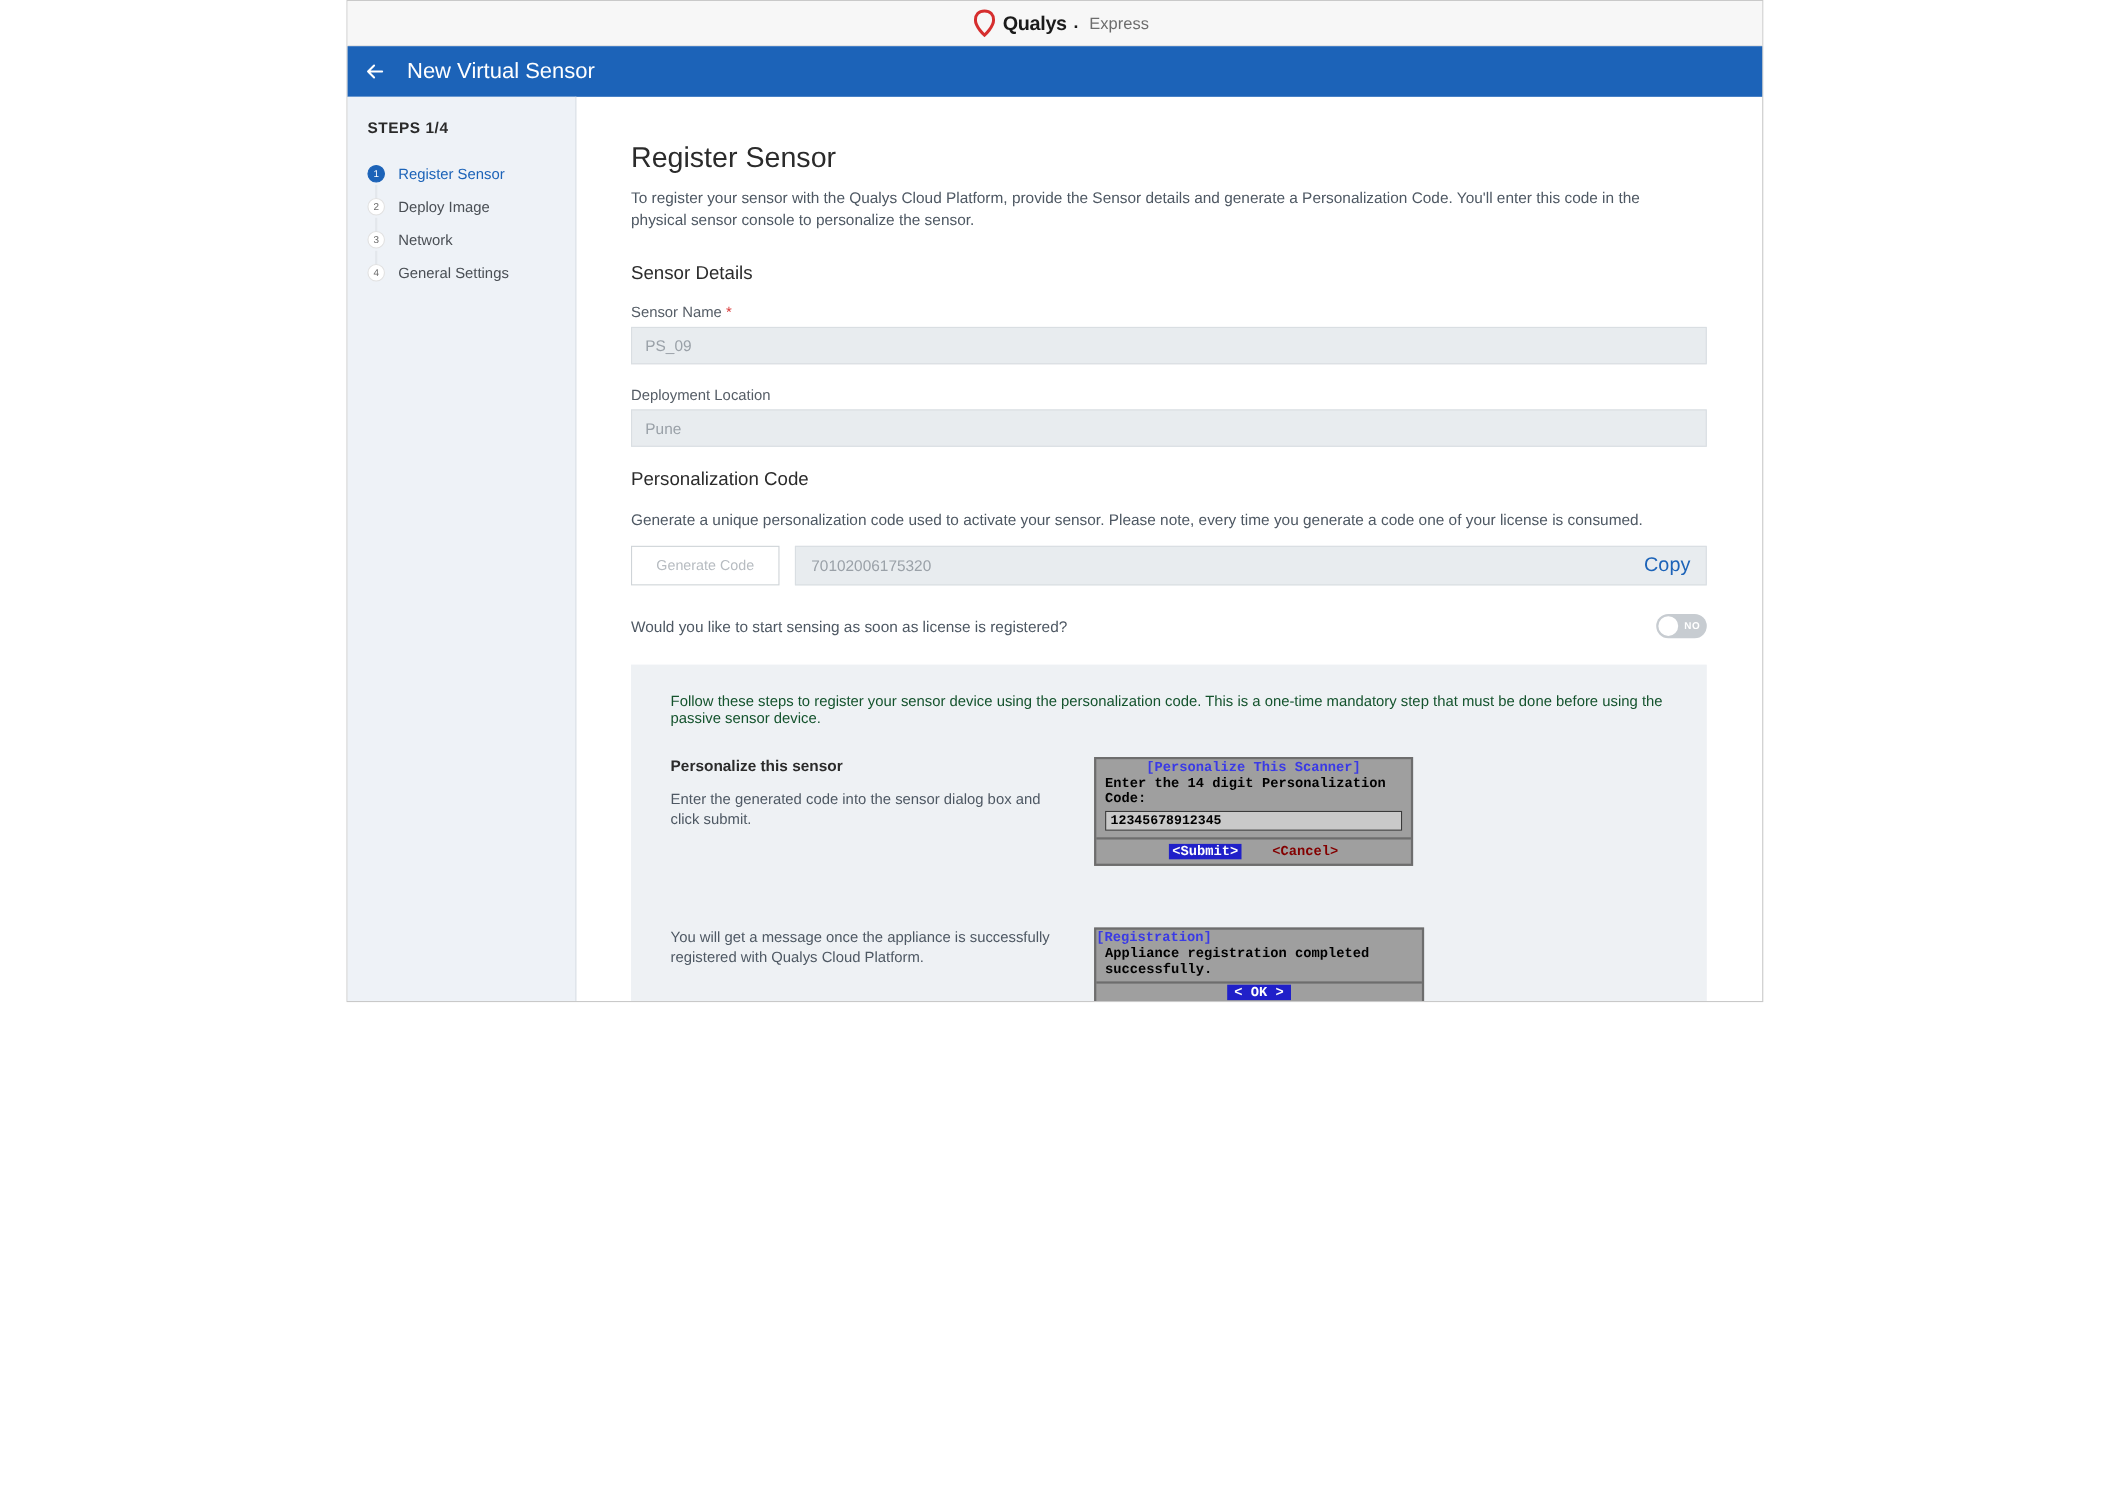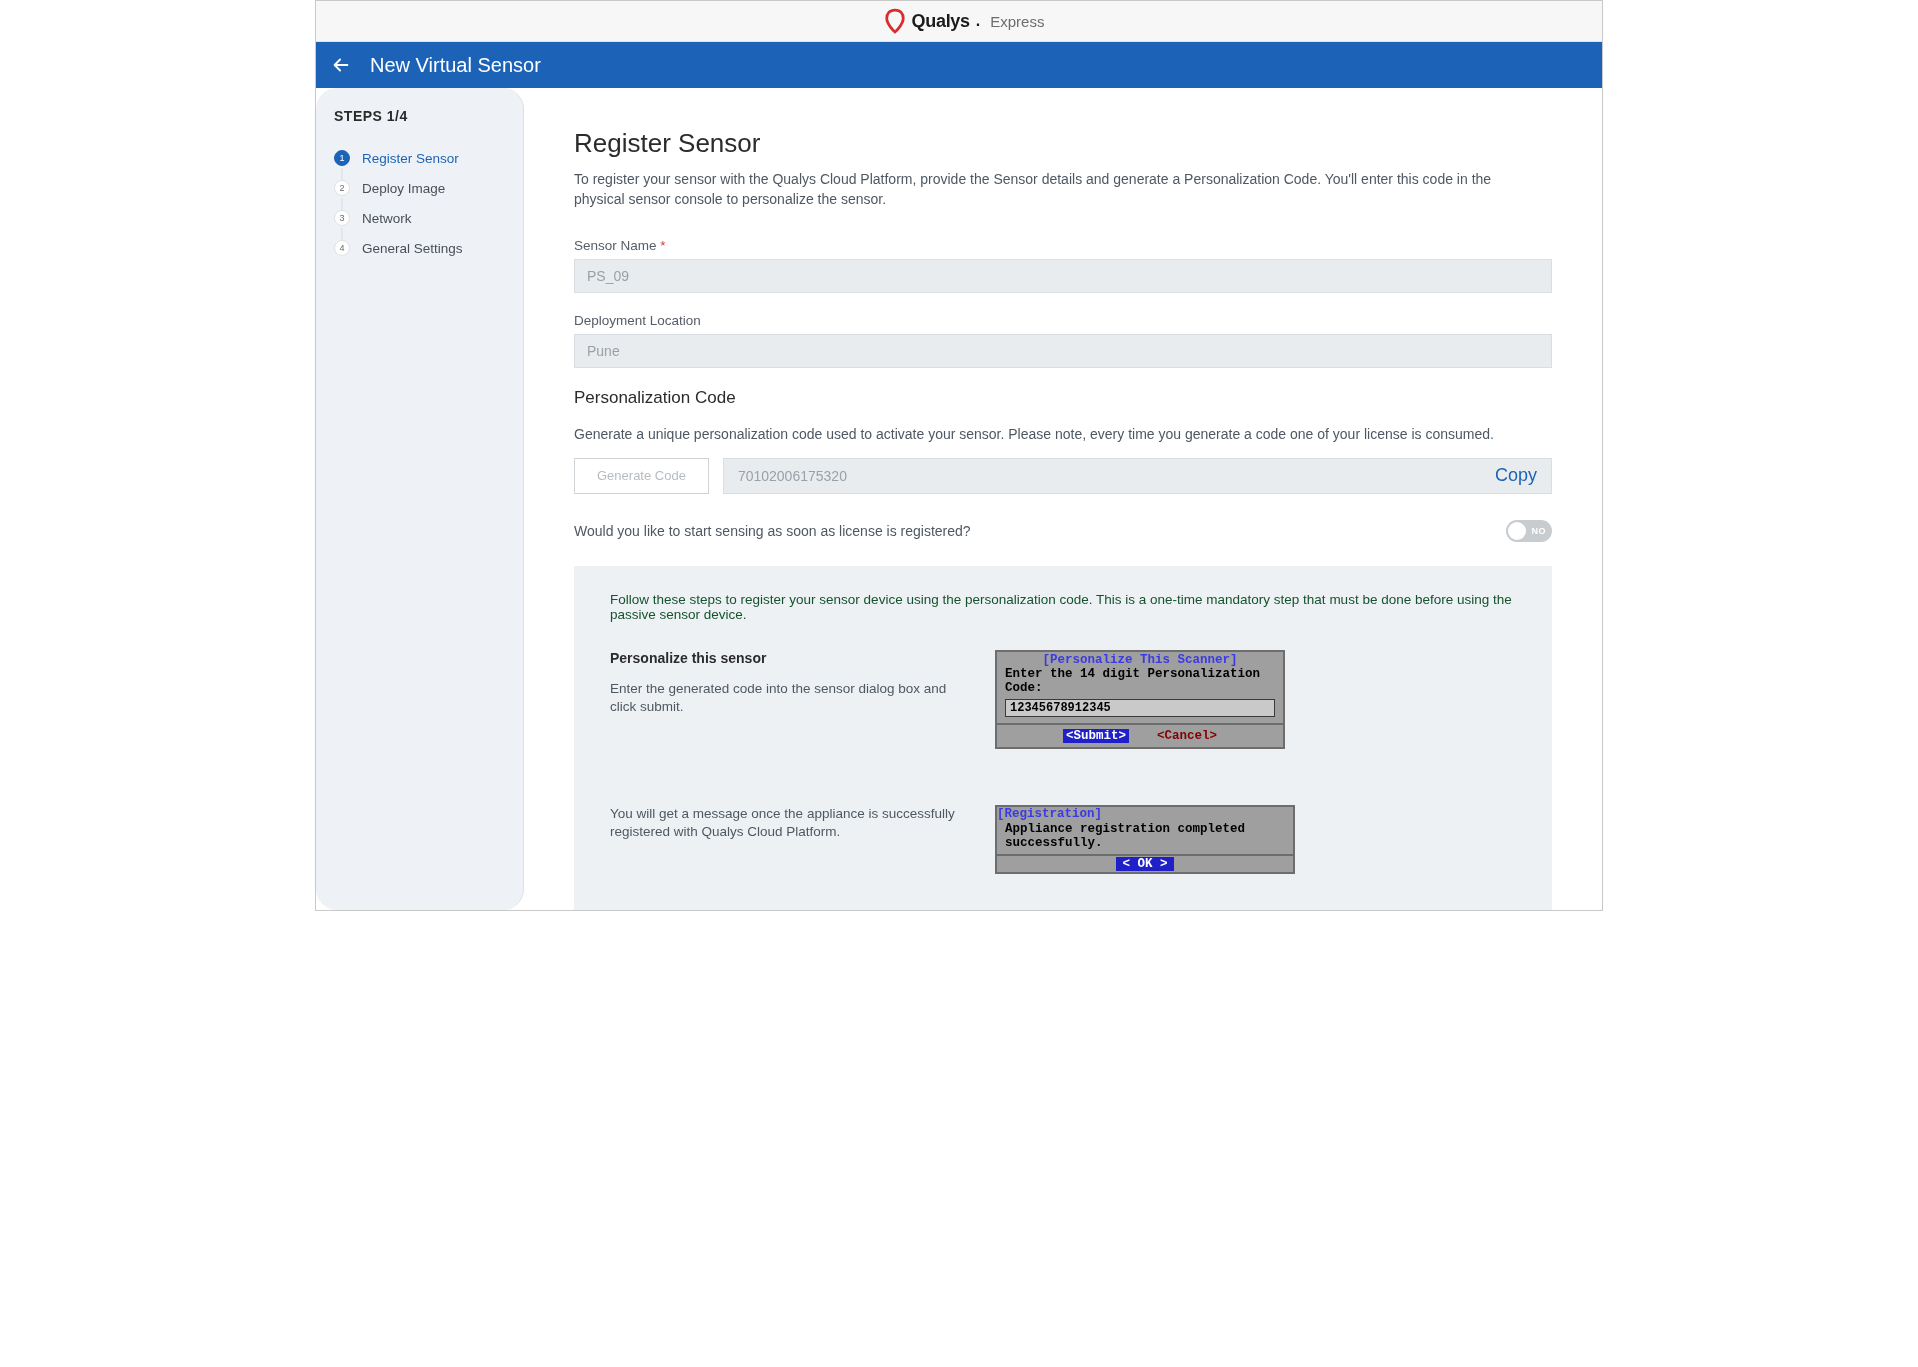--- a/index.html
+++ b/index.html
@@ -77,21 +77,20 @@
   .body-split {
     flex: 1;
     display: flex;
     min-height: 0;
   }
   .steps-panel {
     width: 208px;
     background: #eef2f7;
     border-right: 1px solid #dbe0e6;
     padding: 20px 18px 20px 18px;
-    border-radius: 21px;
   }
   .steps-title {
     font-size: 14px;
     font-weight: 600;
     color: #2a2a2a;
     letter-spacing: .5px;
     margin-bottom: 26px;
   }
   .step-item {
     display: flex;
@@ -336,20 +335,21 @@
           <div class="step-circle">4</div>
           <div class="step-label">General Settings</div>
         </div>
       </div>
 
       <div class="main-wrap">
         <div class="content-scroll">
           <h1 class="page-title">Register Sensor</h1>
           <p class="page-desc">To register your sensor with the Qualys Cloud Platform, provide the Sensor details and generate a Personalization Code. You'll enter this code in the physical sensor console to personalize the sensor.</p>
 
+          <h2 class="section-title">Sensor Details</h2>
           <div class="field-label">
             <span>Sensor Name</span> <span class="req-star">*</span>
           </div>
           <div class="field-input">PS_09</div>
           <div class="field-label">Deployment Location</div>
           <div class="field-input">Pune</div>
 
           <h2 class="section-title">Personalization Code</h2>
           <p class="section-desc">Generate a unique personalization code used to activate your sensor. Please note, every time you generate a code one of your license is consumed.</p>
           <div class="code-row">

